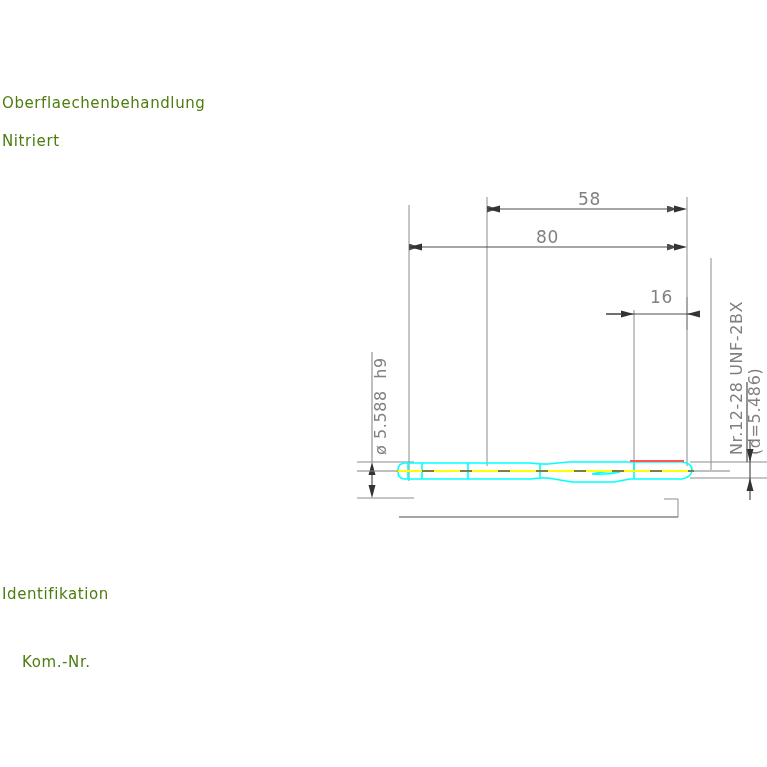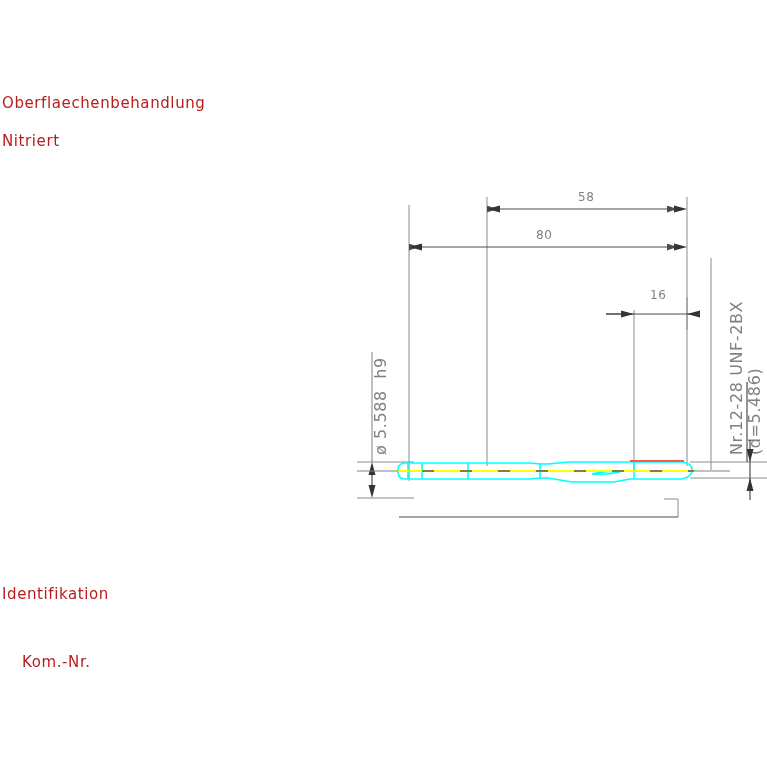--- a/index.html
+++ b/index.html
@@ -10,32 +10,32 @@
   #page {
     position: relative;
     width: 767px;
     height: 767px;
     background: #ffffff;
     overflow: hidden;
     font-family: "DejaVu Sans", sans-serif;
   }
   .cad-text {
     position: absolute;
-    color: #b91c1c;
+    color: #4d7c0f;
     font-family: "DejaVu Sans", sans-serif;
     font-size: 15px;
     letter-spacing: 0.6px;
     white-space: pre;
     line-height: 1.05;
   }
   .dim-text {
     position: absolute;
     color: #808080;
     font-family: "DejaVu Sans", sans-serif;
-    font-size: 12px;
+    font-size: 17px;
     letter-spacing: 0.6px;
     white-space: pre;
     line-height: 1;
   }
   .dim-text-sm {
     font-size: 16px;
   }
   .rot90 {
     transform-origin: 0 0;
     transform: rotate(-90deg);

